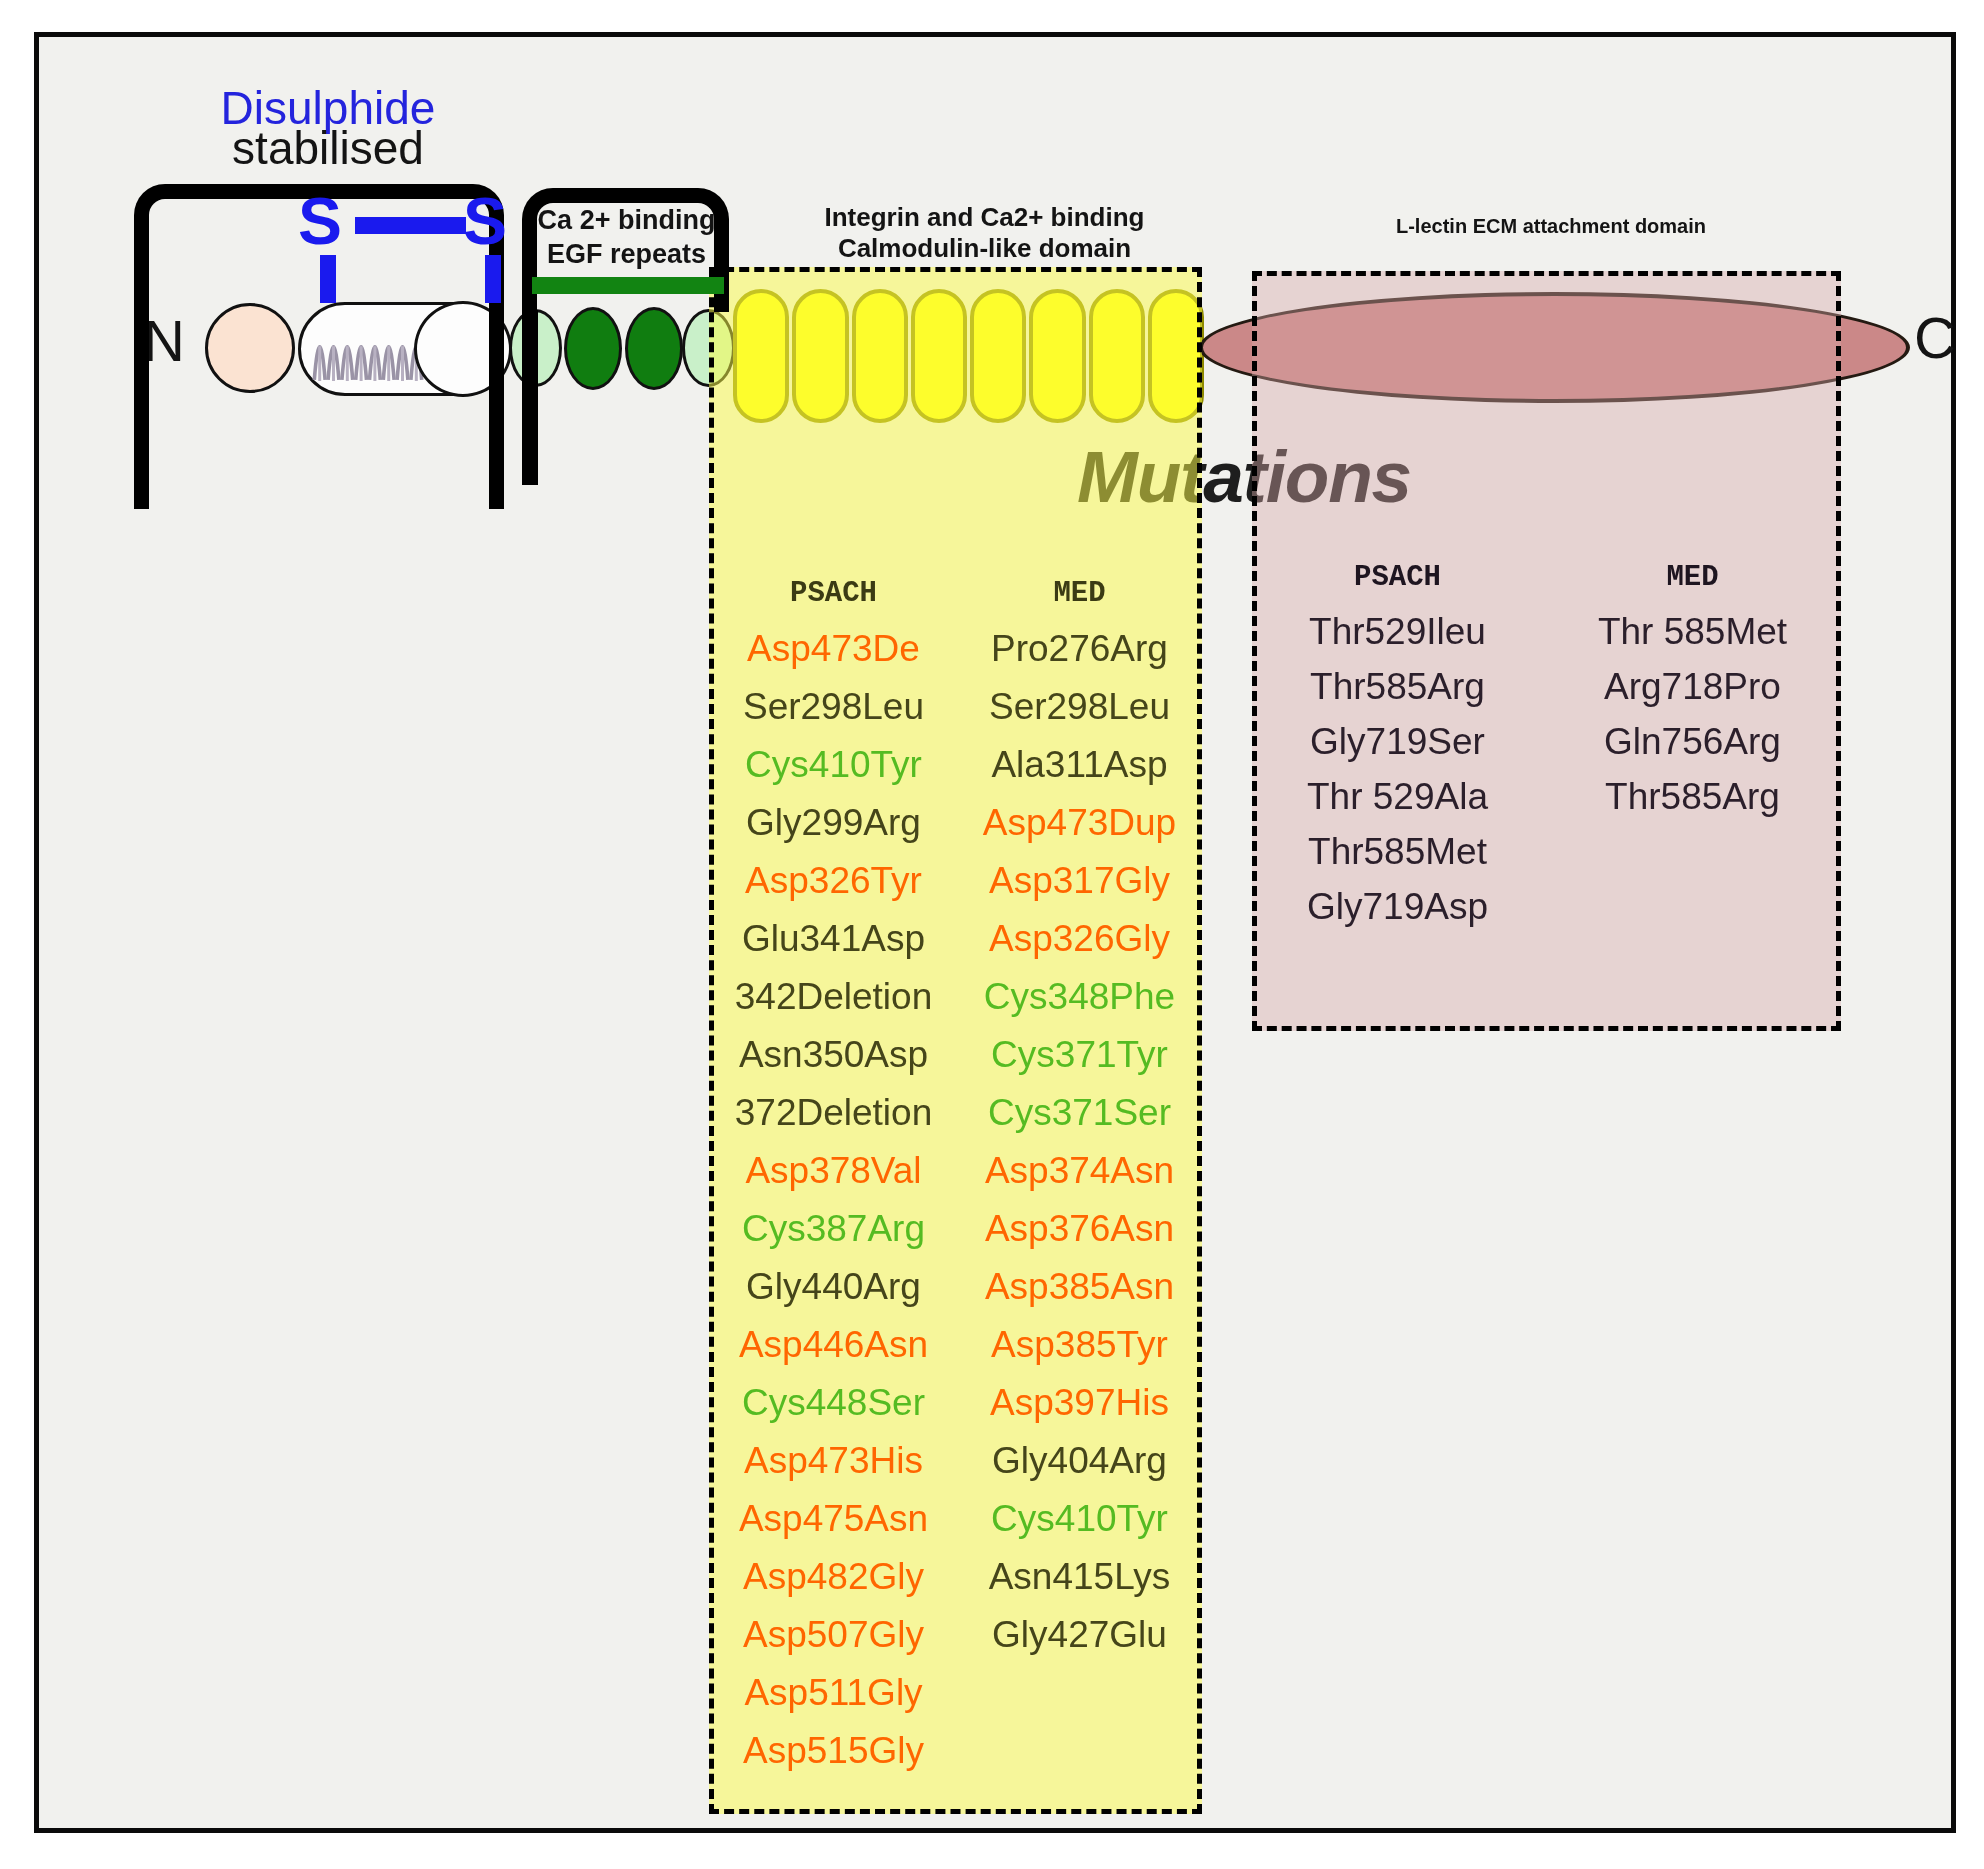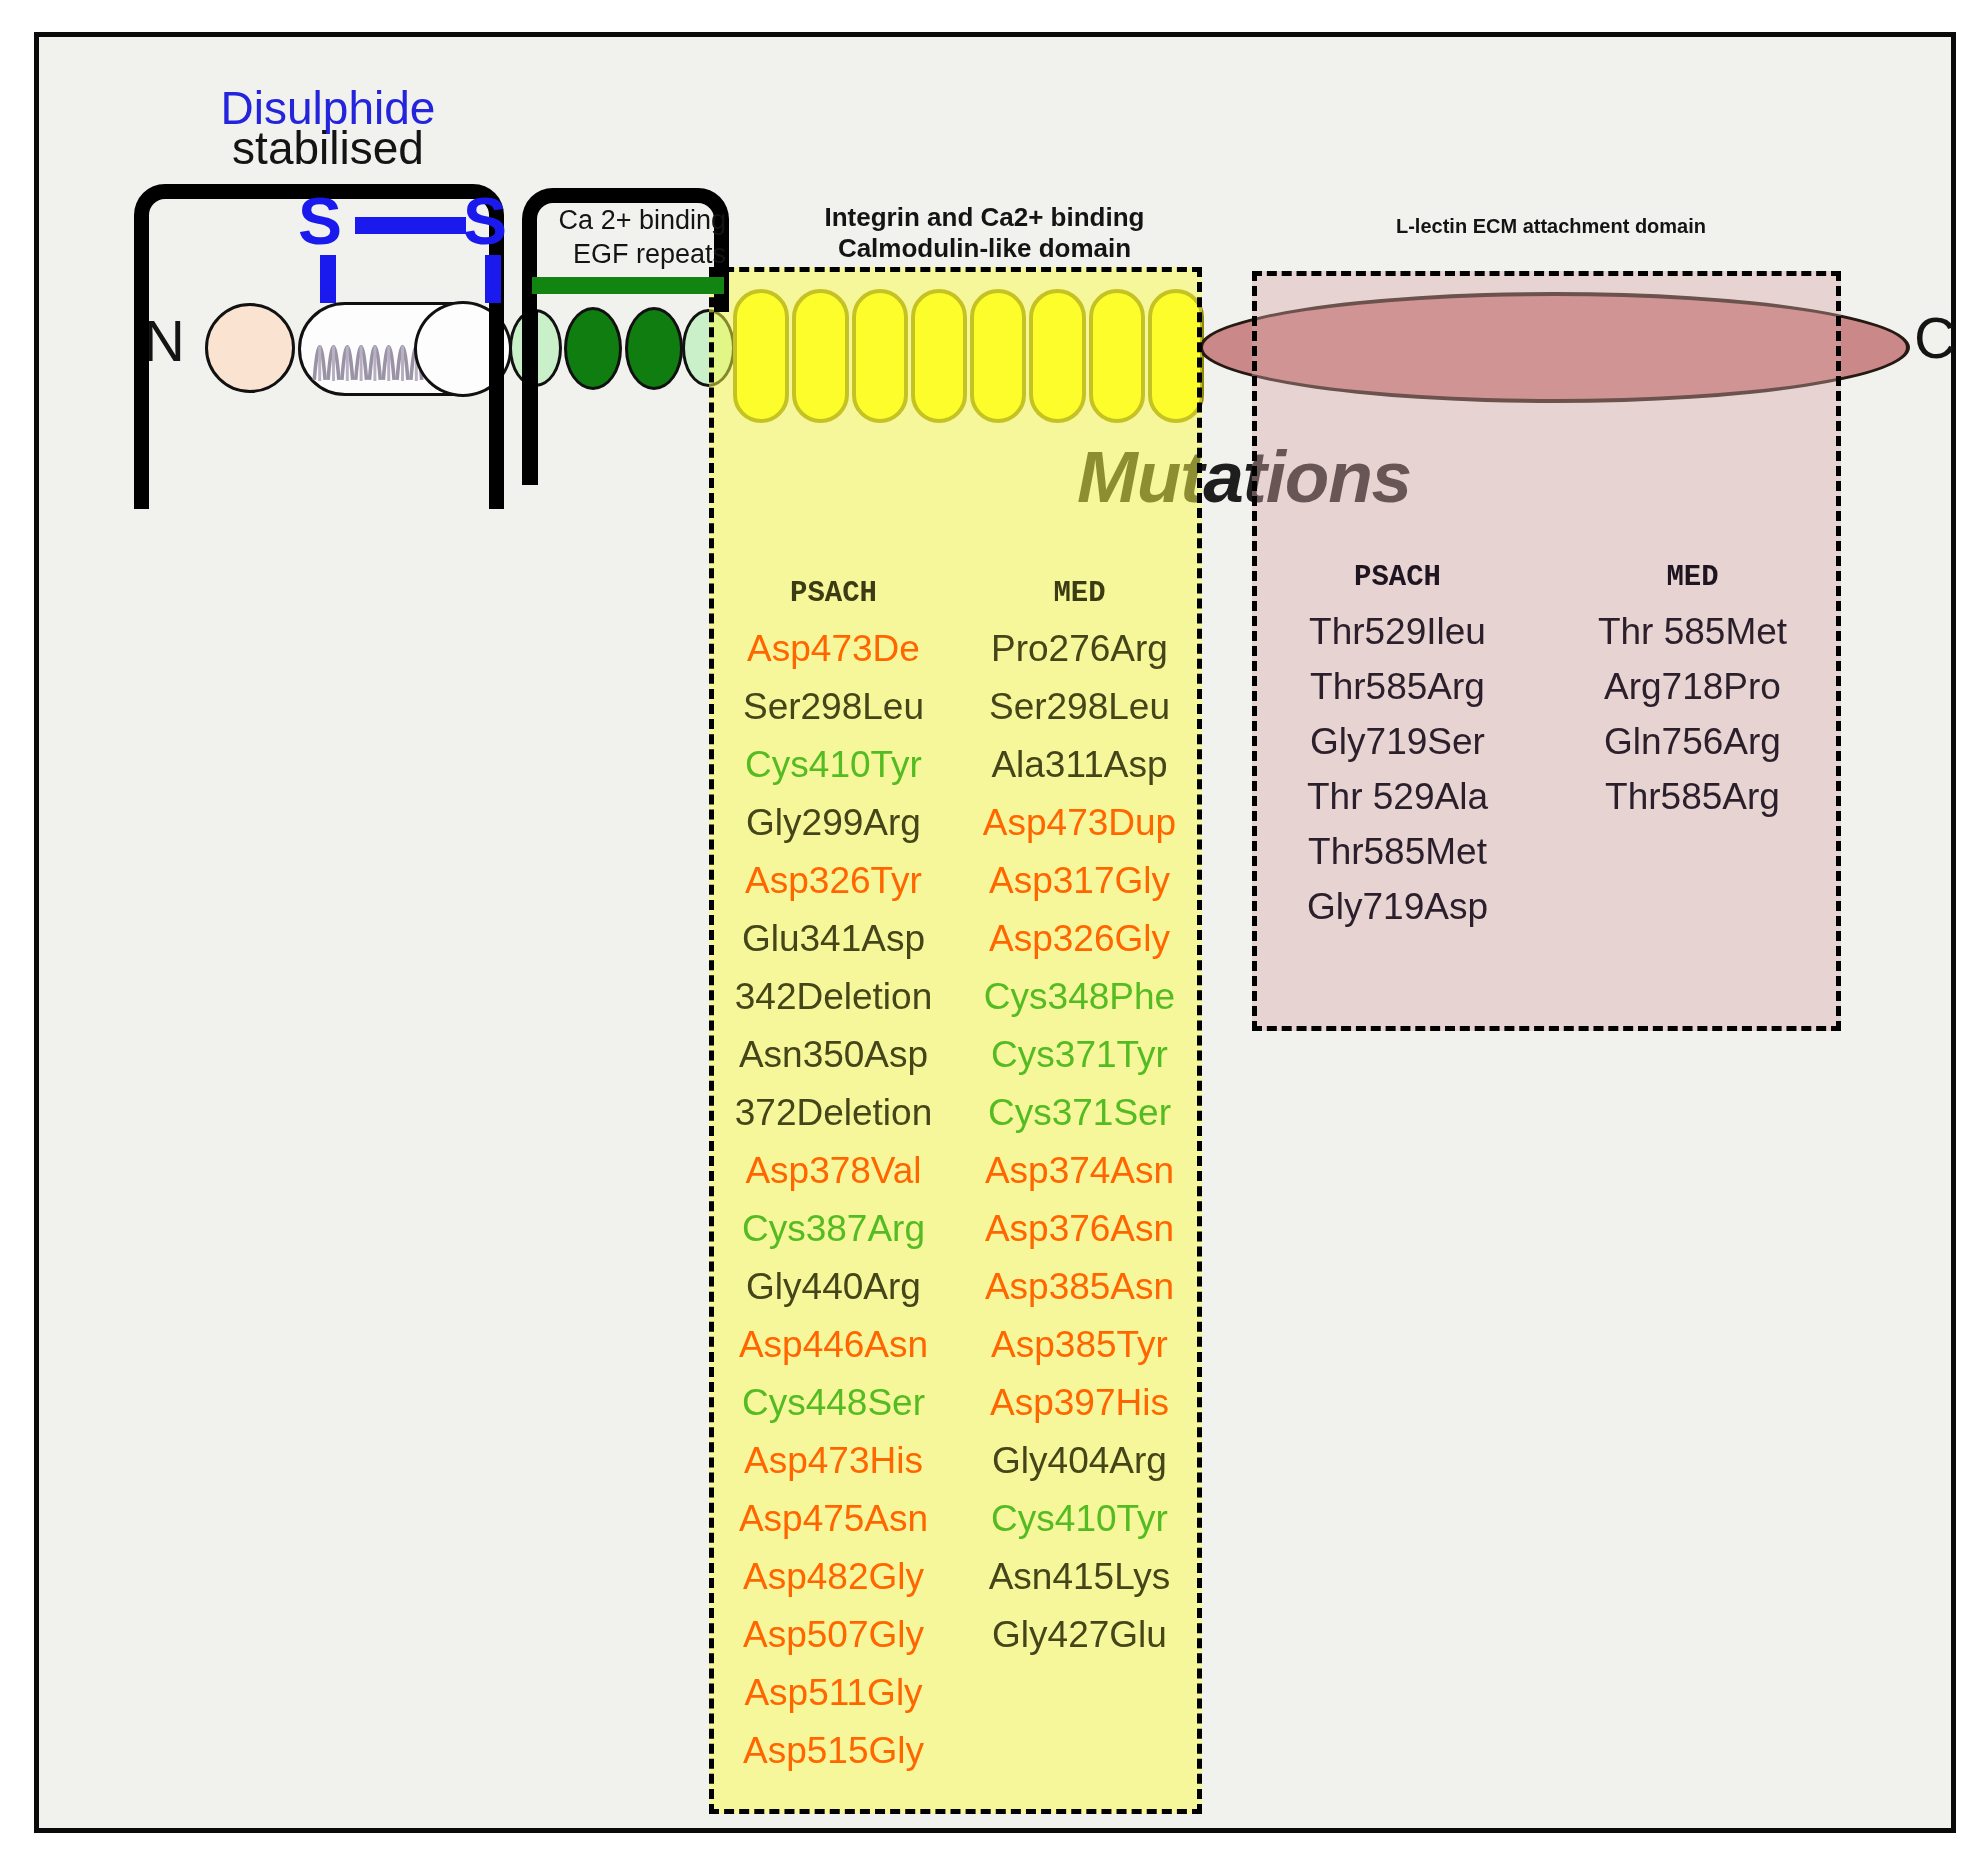--- a/index.html
+++ b/index.html
@@ -41,22 +41,22 @@
   #bracket2{left:483px;top:151px;width:207px;height:124px;}
   #bracket2ext{left:483px;top:273px;width:15.7px;height:175px;background:#000;}
   .sletter{font-size:66px;font-weight:bold;color:#1a1aee;line-height:1;}
   #s1{left:259px;top:151px;} #s2{left:424px;top:151px;}
   #sbar{left:316px;top:180px;width:111px;height:17px;background:#1a1aee;}
   #svert1{left:281px;top:218px;width:15.7px;height:48px;background:#1a1aee;}
   #svert2{left:446px;top:218px;width:15.7px;height:48px;background:#1a1aee;}
   #greenbar{left:493px;top:240px;width:192px;height:17px;background:#128412;}
   #dslabel{left:84px;top:51px;width:410px;text-align:center;font-size:46px;line-height:40px;color:#141414;}
   #dslabel .blue{color:#2424dd;}
-  #egflabel{left:488px;top:166px;width:199px;text-align:right;font-size:27px;line-height:34px;
-            font-weight:normal;color:#141414;}
+  #egflabel{left:488px;top:166px;width:199px;text-align:center;font-size:27px;line-height:34px;
+            font-weight:bold;color:#141414;}
   #integrinlabel{left:765px;top:141px;width:361px;text-align:center;font-size:26px;line-height:31px;
                  font-weight:600;color:#141414;margin-top:24px;}
   #lectinlabel{left:1295px;top:178px;width:434px;text-align:center;font-size:20px;font-weight:600;color:#141414;}
   
   .colhead{text-align:center;font-size:29px;font-weight:bold;font-family:Liberation Mono, monospace;}
   .yhead{color:#3b3b14;} .phead{color:#1e1520;}
   #ypsachHead{left:680px;top:540px;width:229px;}
   #ymedHead{left:920px;top:540px;width:241px;}
   #ppsachHead{left:1229px;top:524px;width:259px;}
   #pmedHead{left:1518px;top:524px;width:271px;}

